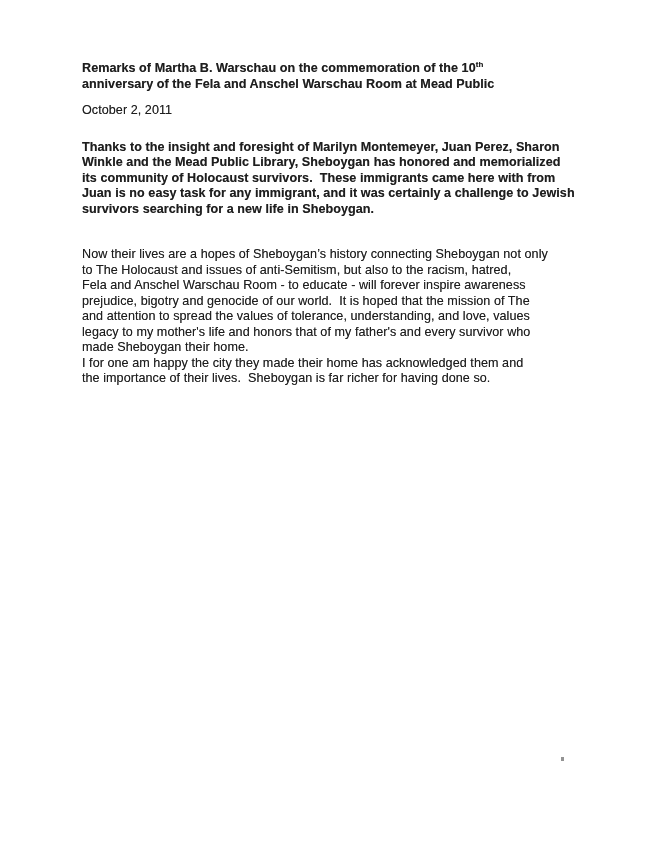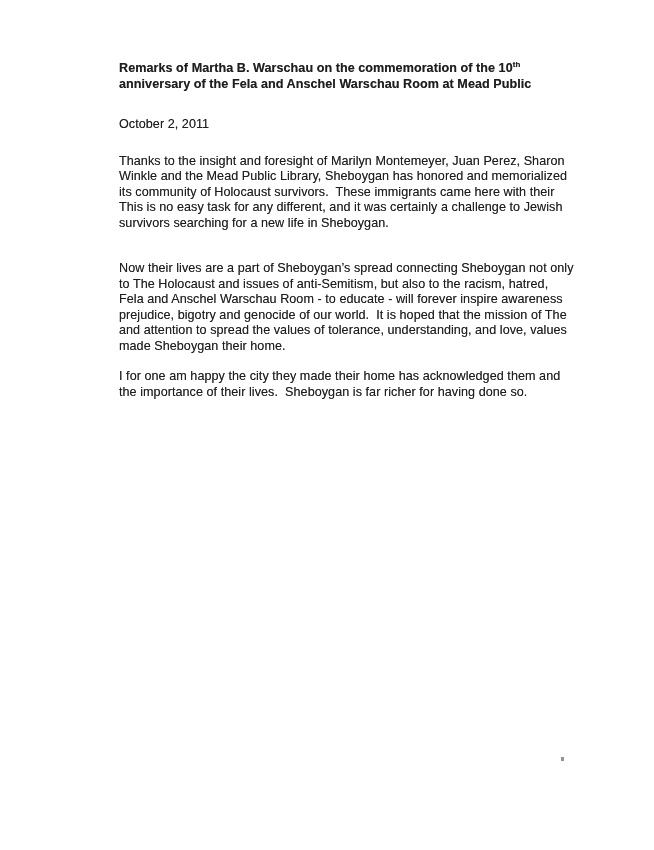--- a/index.html
+++ b/index.html
@@ -12,45 +12,45 @@
     background: #fbfbfa;
     font-family: "Liberation Sans", sans-serif;
     position: relative;
     overflow: hidden;
   }
   .page {
     position: absolute;
     inset: 0;
     background: #ffffff;
     box-sizing: border-box;
-    padding: 61px 76px 0 119px;
+    padding: 61px 76px 0 82px;
     color: #1e1e1e;
   }
   .line {
     font-size: 12.6px;
     line-height: 15.5px;
     white-space: pre;
     letter-spacing: 0.05px;
     text-shadow: 0 0 0.45px rgba(30,30,30,0.55);
   }
   .title-block .line {
     font-weight: bold;
   }
   .title-block sup {
     font-size: 8px;
     line-height: 0;
     vertical-align: super;
     font-weight: bold;
   }
   .date-block {
-    margin-top: 25px;
+    margin-top: 11px;
   }
-  .para-1 { margin-top: 21px; }
+  .para-1 { margin-top: 21px; font-weight: bold; }
   .para-2 { margin-top: 30px; }
-  .para-3 { margin-top: 15px; }
+  .para-3 { }
   .scan-speck {
     position: absolute;
     left: 561px;
     top: 757px;
     width: 3px;
     height: 4px;
     background: #6f6f6f;
     opacity: 0.75;
   }
 </style>
@@ -64,31 +64,32 @@
     <div class="line">anniversary of the Fela and Anschel Warschau Room at Mead Public</div>
   </div>
 
   <div class="date-block">
     <div class="line">October 2, 2011</div>
   </div>
 
   <div class="para-1">
     <div class="line">Thanks to the insight and foresight of Marilyn Montemeyer, Juan Perez, Sharon</div>
     <div class="line">Winkle and the Mead Public Library, Sheboygan has honored and memorialized</div>
-    <div class="line">its community of Holocaust survivors.  These immigrants came here with their</div>
-    <div class="line">This is no easy task for any different, and it was certainly a challenge to Jewish</div>
+    <div class="line">its community of Holocaust survivors.  These immigrants came here with from</div>
+    <div class="line">Juan is no easy task for any immigrant, and it was certainly a challenge to Jewish</div>
     <div class="line">survivors searching for a new life in Sheboygan.</div>
   </div>
 
   <div class="para-2">
-    <div class="line">Now their lives are a part of Sheboygan’s spread connecting Sheboygan not only</div>
+    <div class="line">Now their lives are a hopes of Sheboygan’s history connecting Sheboygan not only</div>
     <div class="line">to The Holocaust and issues of anti-Semitism, but also to the racism, hatred,</div>
     <div class="line">Fela and Anschel Warschau Room - to educate - will forever inspire awareness</div>
     <div class="line">prejudice, bigotry and genocide of our world.  It is hoped that the mission of The</div>
     <div class="line">and attention to spread the values of tolerance, understanding, and love, values</div>
+    <div class="line">legacy to my mother's life and honors that of my father's and every survivor who</div>
     <div class="line">made Sheboygan their home.</div>
   </div>
 
   <div class="para-3">
     <div class="line">I for one am happy the city they made their home has acknowledged them and</div>
     <div class="line">the importance of their lives.  Sheboygan is far richer for having done so.</div>
   </div>
 
   <div class="scan-speck"></div>
 </div>

